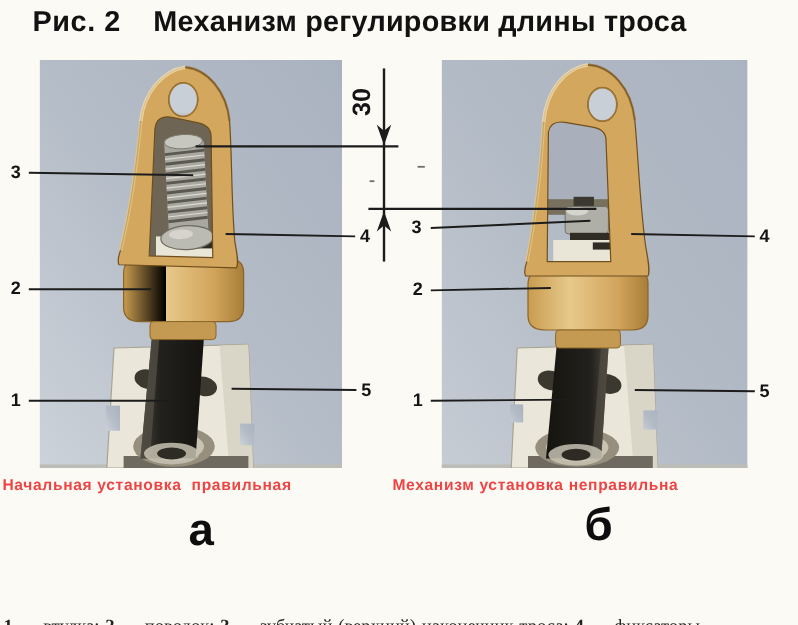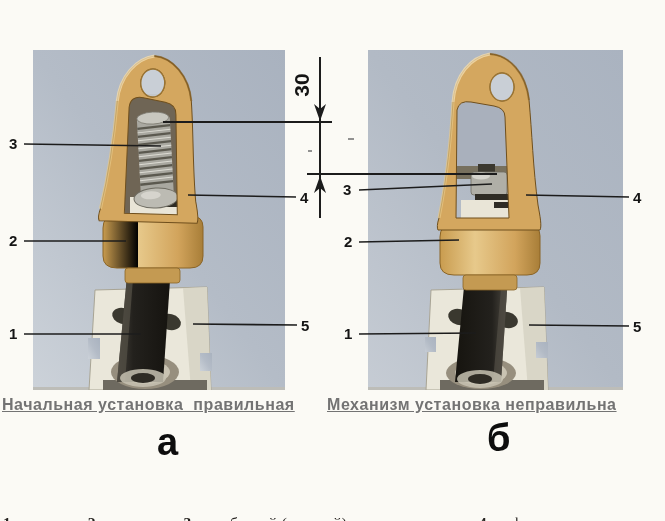--- a/index.html
+++ b/index.html
@@ -22,22 +22,22 @@
   .callout{
     position:absolute;z-index:6;font-size:15px;font-weight:700;color:#141414;
     line-height:15px;
   }
   .dim-label{
     position:absolute;z-index:6;left:284px;top:70px;width:36px;height:30px;
     font-size:21px;font-weight:700;color:#141414;text-align:center;line-height:30px;
     transform:rotate(-90deg);transform-origin:50% 50%;
   }
   .caption{
-    position:absolute;top:396px;z-index:6;font-size:16px;font-weight:700;
-    letter-spacing:.55px;color:#737373;white-space:pre;text-decoration:underline;
+    position:absolute;top:396px;z-index:6;font-size:13px;font-weight:700;
+    letter-spacing:.55px;color:#ef4444;white-space:pre;
   }
   .caption-left{left:2px;}
   .caption-right{left:327px;}
   .panel-letter{
     position:absolute;z-index:6;font-size:38px;font-weight:700;color:#0d0d0d;
     line-height:36px;
   }
   .letter-a{left:157px;top:424px;}
   .letter-b{left:487px;top:420px;}
   .legend{
@@ -46,20 +46,24 @@
     line-height:22px;white-space:pre;
   }
   .legend .line1{word-spacing:1px;}
   .lnum{font-weight:700;}
 </style>
 </head>
 <body>
 
 <div class="canvas">
 
+  <div class="title-row">
+    <span class="fig-label">Рис. 2</span>
+    <span class="fig-title">Механизм регулировки длины троса</span>
+  </div>
 
   <div class="photo photo-left">
     <svg width="252" height="340" viewBox="0 0 252 340">
       <defs>
         <linearGradient id="bgL" x1="0" y1="1" x2="1" y2="0">
           <stop offset="0" stop-color="#ccd2d9"></stop>
             <stop offset="0.5" stop-color="#b4bcc7"></stop>
             <stop offset="1" stop-color="#a9b2bf"></stop>
         </linearGradient>
         <linearGradient id="tanL" x1="0" y1="0" x2="1" y2="0">

